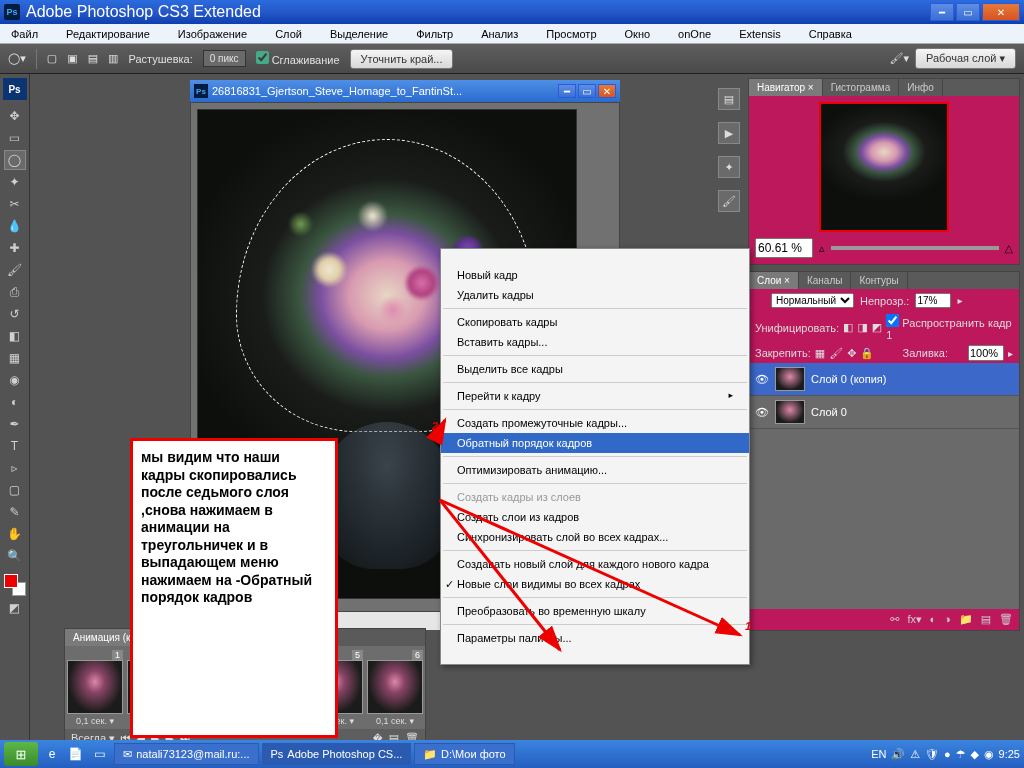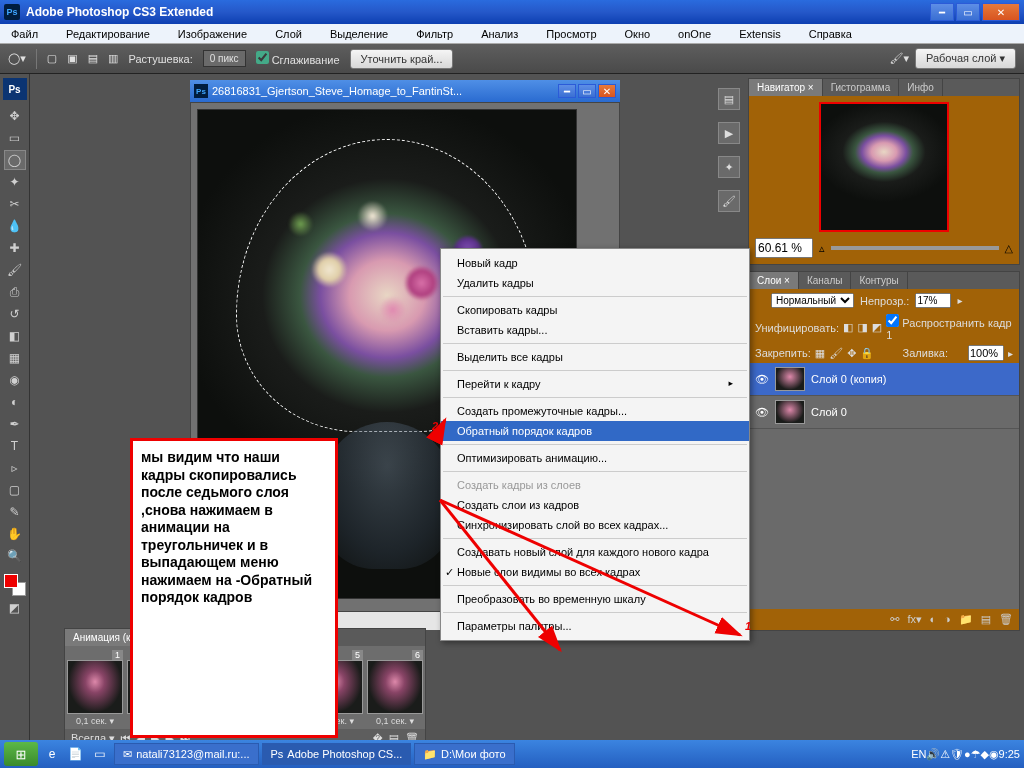--- a/index.html
+++ b/index.html
@@ -1,19 +1,19 @@
 <!DOCTYPE html>
 <html><head>
 <meta charset="utf-8">
 <style>
 * { margin:0; padding:0; box-sizing:border-box; font-family: Tahoma, sans-serif; font-size:11px; }
 body { width:1024px; height:768px; background:#535353; overflow:hidden; position:relative; }
 .titlebar { height:24px; background:linear-gradient(#2a6bde,#2558c9,#0d3fb1); color:#fff; display:flex; align-items:center; padding:0 4px; }
 .titlebar .ps-badge { width:16px; height:16px; background:#001d3f; color:#3ea6ff; font-weight:bold; font-size:9px; display:flex; align-items:center; justify-content:center; border-radius:2px; margin-right:6px; }
-.titlebar .title { flex:1; font-size:12px; font-weight:bold; }
+.titlebar .title { flex:1; font-size:16px; font-weight:normal; }
 .winbtns { display:flex; gap:2px; }
 .winbtn { width:24px; height:18px; border:1px solid #2b5bd8; display:flex; align-items:center; justify-content:center; font-size:10px; color:#fff; }
 .winbtn.min { background:linear-gradient(#5e8ee6,#3a6fd3); }
 .winbtn.max { background:linear-gradient(#5e8ee6,#3a6fd3); }
 .winbtn.close { background:linear-gradient(#e67a3a,#d85420); width:38px; }
 .menubar { height:20px; background:#edf3fb; display:flex; align-items:center; padding:0 4px; gap:14px; border-bottom:1px solid #aaa; }
 .menubar span { padding:2px 7px; color:#000; }
 .optbar { height:30px; background:linear-gradient(#5e5e5e,#4a4a4a); display:flex; align-items:center; padding:0 8px; gap:10px; color:#e0e0e0; border-bottom:1px solid #222; }
 .optbar .chip { background:#6a6a6a; border:1px solid #333; padding:2px 6px; font-size:10px; }
 .optbar .btn { background:linear-gradient(#f5f5f5,#d8d8d8); color:#333; border:1px solid #777; padding:3px 10px; border-radius:3px; }
@@ -40,21 +40,21 @@
   radial-gradient(circle 20px at 78% 38%, #8a55c0 0%, #5a3088 60%, transparent 80%),
   radial-gradient(circle 18px at 20% 28%, #70a050 0%, transparent 70%),
   radial-gradient(circle 20px at 52% 60%, #e088b0 0%, transparent 70%);
   filter:blur(1px); }
 .flower-img::after { content:""; position:absolute; bottom:6%; left:32%; width:36%; height:30%; background:radial-gradient(ellipse at 50% 30%, rgba(120,140,160,.4), rgba(40,50,60,.6) 60%, transparent); border-radius:50% 50% 40% 40%; }
 .sel-marquee { position:absolute; top:6%; left:10%; width:80%; height:60%; border:1px dashed #fff; border-radius:50% 50% 40% 40% / 60% 60% 40% 40%; pointer-events:none; }
 .doc-status { height:18px; background:#e6e6e6; color:#333; font-size:10px; display:flex; align-items:center; padding:0 6px; gap:10px; }
 .side-iconbar { width:30px; background:#535353; display:flex; flex-direction:column; align-items:center; padding-top:14px; gap:12px; }
 .side-iconbar .sbtn { width:22px; height:22px; background:#6a6a6a; border:1px solid #888; display:flex; align-items:center; justify-content:center; color:#ddd; font-size:11px; }
 .panels { width:280px; background:#535353; display:flex; flex-direction:column; gap:6px; padding:4px; }
-.panel { background:#a16207; border:1px solid #444; }
+.panel { background:#be185d; border:1px solid #444; }
 .ptabs { display:flex; background:#5a5a5a; }
 .ptab { padding:3px 8px; color:#ccc; font-size:10px; border-right:1px solid #444; }
 .ptab.act { background:#7a7a7a; color:#fff; }
 .nav-body { padding:6px; display:flex; flex-direction:column; align-items:center; }
 .nav-thumb { width:130px; height:130px; background:radial-gradient(ellipse 55% 40% at 50% 38%, #e8d6c4 0%, #d89ab0 18%, #7a4fa0 32%, #3a5640 42%, #1a1c1a 60%, #0d0f0d 100%); border:2px solid #e00; }
 .nav-zoom { display:flex; align-items:center; gap:6px; width:100%; margin-top:6px; }
 .nav-zoom input[type=text]{ width:58px; font-size:12px; padding:1px; }
 .nav-zoom .slider { flex:1; height:4px; background:#999; position:relative; }
 .lay-ctrl { display:flex; align-items:center; padding:4px 22px; gap:6px; color:#ddd; font-size:10px; }
 .lay-ctrl select, .lay-ctrl input { font-size:10px; }
@@ -67,35 +67,35 @@
 .layer-foot { display:flex; justify-content:flex-end; gap:8px; padding:4px 6px; color:#ccc; font-size:11px; }
 .anim-panel { position:absolute; left:34px; right:288px; bottom:0; height:120px; background:#6d6d6d; border:1px solid #444; display:flex; flex-direction:column; }
 .anim-tabs { display:flex; background:#5a5a5a; }
 .anim-tabs .ptab { font-size:10px; }
 .frames { flex:1; display:flex; align-items:center; padding:4px 2px; gap:4px; overflow:hidden; }
 .frame { width:60px; display:flex; flex-direction:column; align-items:center; }
 .frame .fnum { align-self:flex-end; font-size:9px; background:#888; color:#fff; padding:0 3px; }
 .frame .fthumb { width:56px; height:54px; background:radial-gradient(ellipse at 50% 40%, #d8a 0%, #846 25%, #1a1c1a 70%); border:1px solid #999; }
 .frame .ftime { font-size:9px; color:#ddd; margin-top:2px; }
 .anim-ctrl { height:18px; background:#5e5e5e; display:flex; align-items:center; padding:0 6px; gap:6px; color:#ddd; font-size:10px; }
-.context-menu { position:absolute; top:248px; left:440px; width:310px; background:#f4f4f4; border:1px solid #888; box-shadow:2px 2px 6px rgba(0,0,0,.4); z-index:50; padding:4px 0; }
+.context-menu { position:absolute; top:248px; left:440px; width:310px; background:#f4f4f4; border:1px solid #888; box-shadow:2px 2px 6px rgba(0,0,0,.4); z-index:50; padding:16px 0; }
 .cm-item { padding:4px 16px; color:#000; font-size:11px; }
 .cm-item.hl { background:#3169c6; color:#fff; }
 .cm-item.dis { color:#999; }
 .cm-sep { height:1px; background:#ccc; margin:3px 2px; }
 .cm-item.sub::after { content:"▸"; float:right; font-size:9px; }
 .cm-item.chk::before { content:"✓"; position:absolute; margin-left:-12px; }
 .annot { position:absolute; top:438px; left:130px; width:208px; height:300px; background:#fff; border:3px solid #e00; z-index:60; padding:8px; color:#000; font-size:14px; font-weight:bold; line-height:1.25; }
 .arrow { position:absolute; z-index:55; pointer-events:none; }
 .taskbar { position:absolute; bottom:0; left:0; right:0; height:28px; background:linear-gradient(#3b84e0,#245fc0); display:flex; align-items:center; padding:0 4px; color:#fff; gap:4px; }
 .taskbar .start { width:34px; height:24px; background:linear-gradient(#5cb847,#3a8a2c); border-radius:3px; display:flex; align-items:center; justify-content:center; font-size:13px; }
 .taskbar .qbtn { width:20px; height:20px; display:flex; align-items:center; justify-content:center; font-size:12px; }
 .taskbar .task { height:22px; padding:0 8px; background:#3a6fcc; border:1px solid #2a5bb0; display:flex; align-items:center; gap:4px; font-size:10px; max-width:150px; overflow:hidden; }
 .taskbar .task.act { background:#2a5bb0; }
-.taskbar .tray { margin-left:auto; display:flex; align-items:center; font-size:10px; }
+.taskbar .tray { margin-left:auto; display:flex; align-items:center; gap:5px; font-size:10px; }
 .red-arrow { stroke:#e00; stroke-width:3; fill:none; }
 .red-arrow-head { fill:#e00; }
 </style>
 </head>
 <body>
 
 <div class="titlebar">
   <div class="ps-badge">Ps</div>
   <div class="title">Adobe Photoshop CS3 Extended</div>
   <div class="winbtns">

